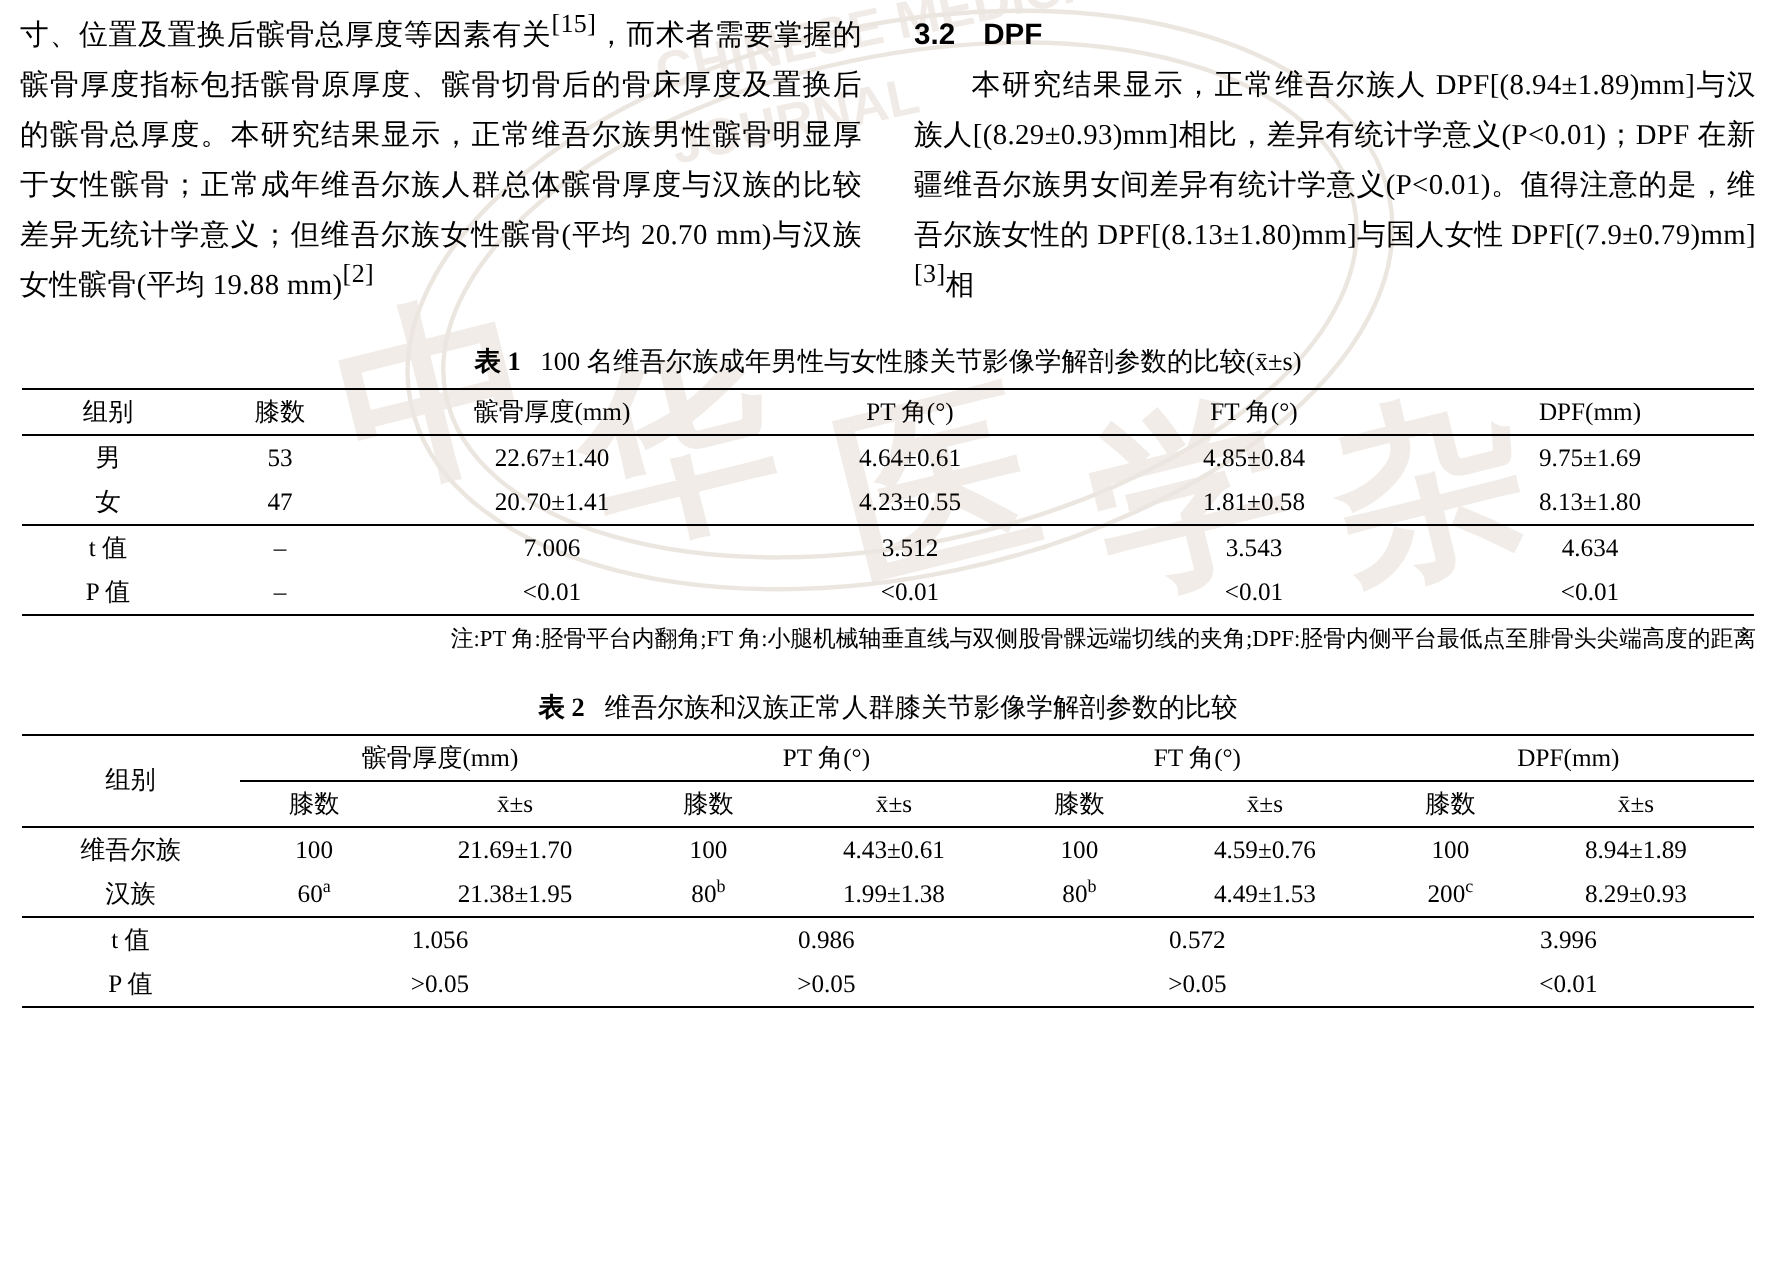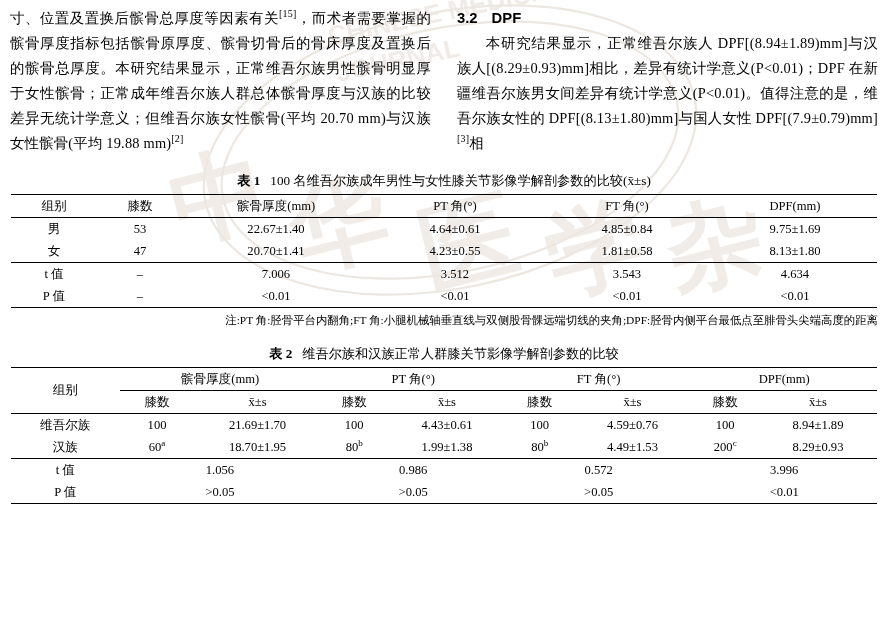--- a/index.html
+++ b/index.html
@@ -43,21 +43,21 @@
   }
   .para {
     font-size: 14.4px;
     line-height: 25px;
     text-align: justify;
     text-justify: inter-ideograph;
     margin: 0;
     letter-spacing: 0.2px;
   }
   .para.indent { text-indent: 2em; }
-  .sup { font-size: 10px; vertical-align: super; line-height: 0; }
+  .sup { font-size: 13px; vertical-align: super; line-height: 0; }
   .sec-title {
     font-size: 14.8px;
     line-height: 25px;
     margin: 0 0 0 0;
     font-family: "Liberation Sans", sans-serif;
     font-weight: bold;
   }
   .sec-title .num { margin-right: 14px; }
   
   .tbl-block {
@@ -230,21 +230,21 @@
           <td>100</td>
           <td>4.43±0.61</td>
           <td>100</td>
           <td>4.59±0.76</td>
           <td>100</td>
           <td>8.94±1.89</td>
         </tr>
         <tr>
           <td class="left-pad">汉族</td>
           <td><span>60</span><span class="sup-s">a</span></td>
-          <td>18.70±1.95</td>
+          <td>21.38±1.95</td>
           <td><span>80</span><span class="sup-s">b</span></td>
           <td>1.99±1.38</td>
           <td><span>80</span><span class="sup-s">b</span></td>
           <td>4.49±1.53</td>
           <td><span>200</span><span class="sup-s">c</span></td>
           <td>8.29±0.93</td>
         </tr>
         <tr class="rule-mid">
           <td class="left-pad">t 值</td>
           <td colspan="2">1.056</td>

